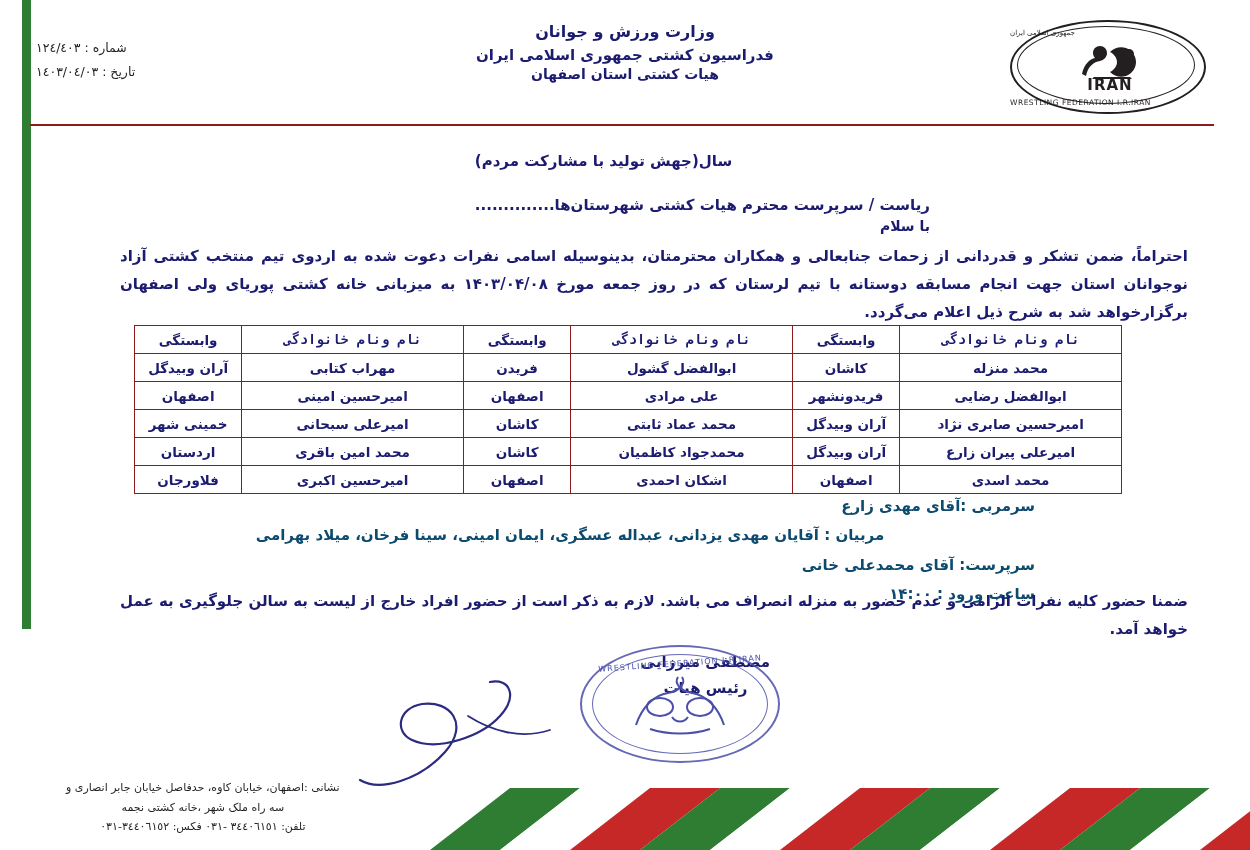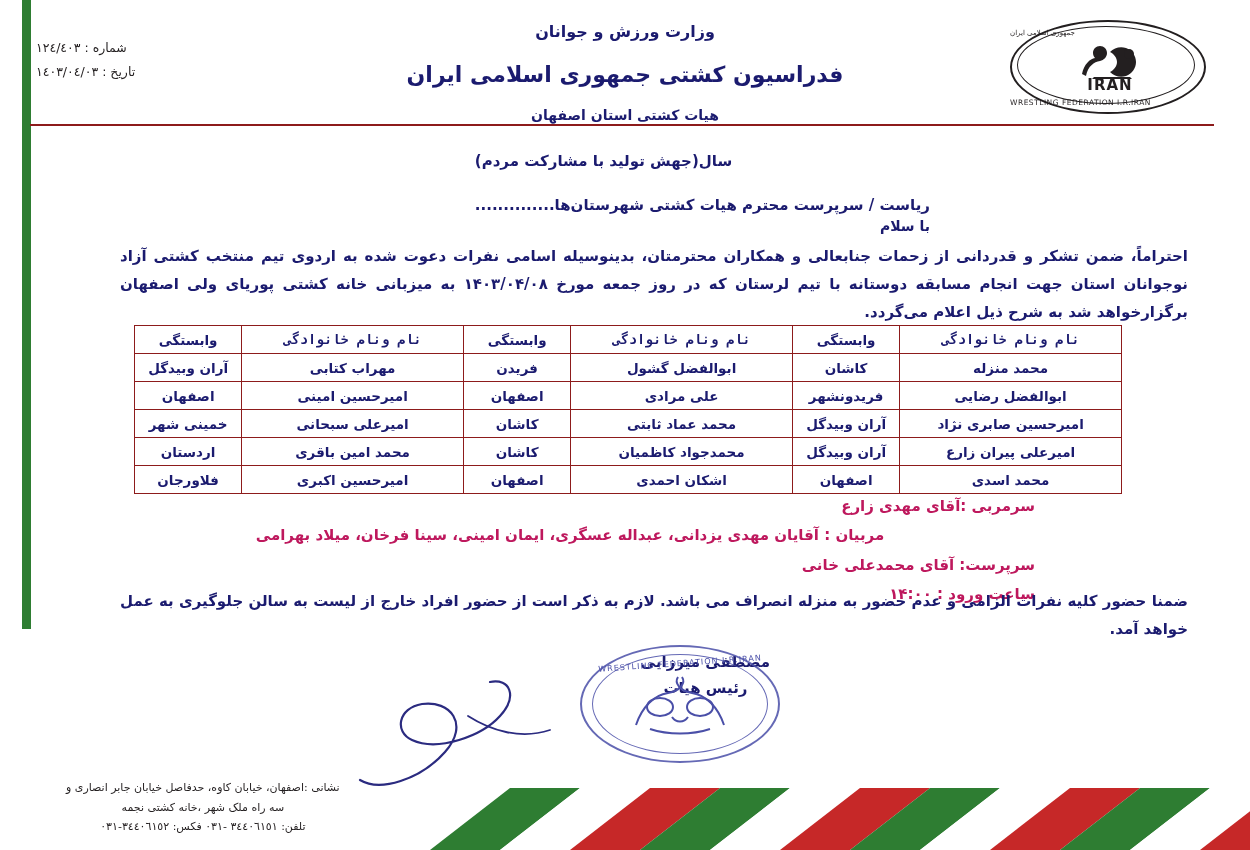--- a/index.html
+++ b/index.html
@@ -82,26 +82,26 @@
   .head-center {
     position: absolute;
     left: 0; right: 0;
     top: 4px;
     text-align: center;
     color: #1b1b6f;
   }
   .head-center .l1 {
     font-size: 16px;
     font-weight: bold;
-    margin-bottom: 21px;
+    margin-bottom: 5px;
   }
   .head-center .l2 {
-    font-size: 22px;
-    font-weight: bold;
-    margin-bottom: 20px;
+    font-size: 15px;
+    font-weight: bold;
+    margin-bottom: 2px;
   }
   .head-center .l3 {
     font-size: 14px;
     font-weight: bold;
   }
   .head-left {
     position: absolute;
     left: 6px;
     top: 18px;
     text-align: left;
@@ -181,21 +181,21 @@
   }
   table.roster th { font-size: 13.5px; }
   .col-name { width: 200px; font-family: Liberation Mono, monospace; }
   .col-aff  { width: 94px; }
   
   .info {
     position: absolute;
     top: 492px;
     right: 0;
     left: 0;
-    color: #be185d;
+    color: #0c4a6e;
   }
   .info .row {
     font-size: 15px;
     font-weight: bold;
     line-height: 1.95;
     text-align: center;
     padding-right: 110px;
   }
   .info .row.rtl-right {
     text-align: right;

